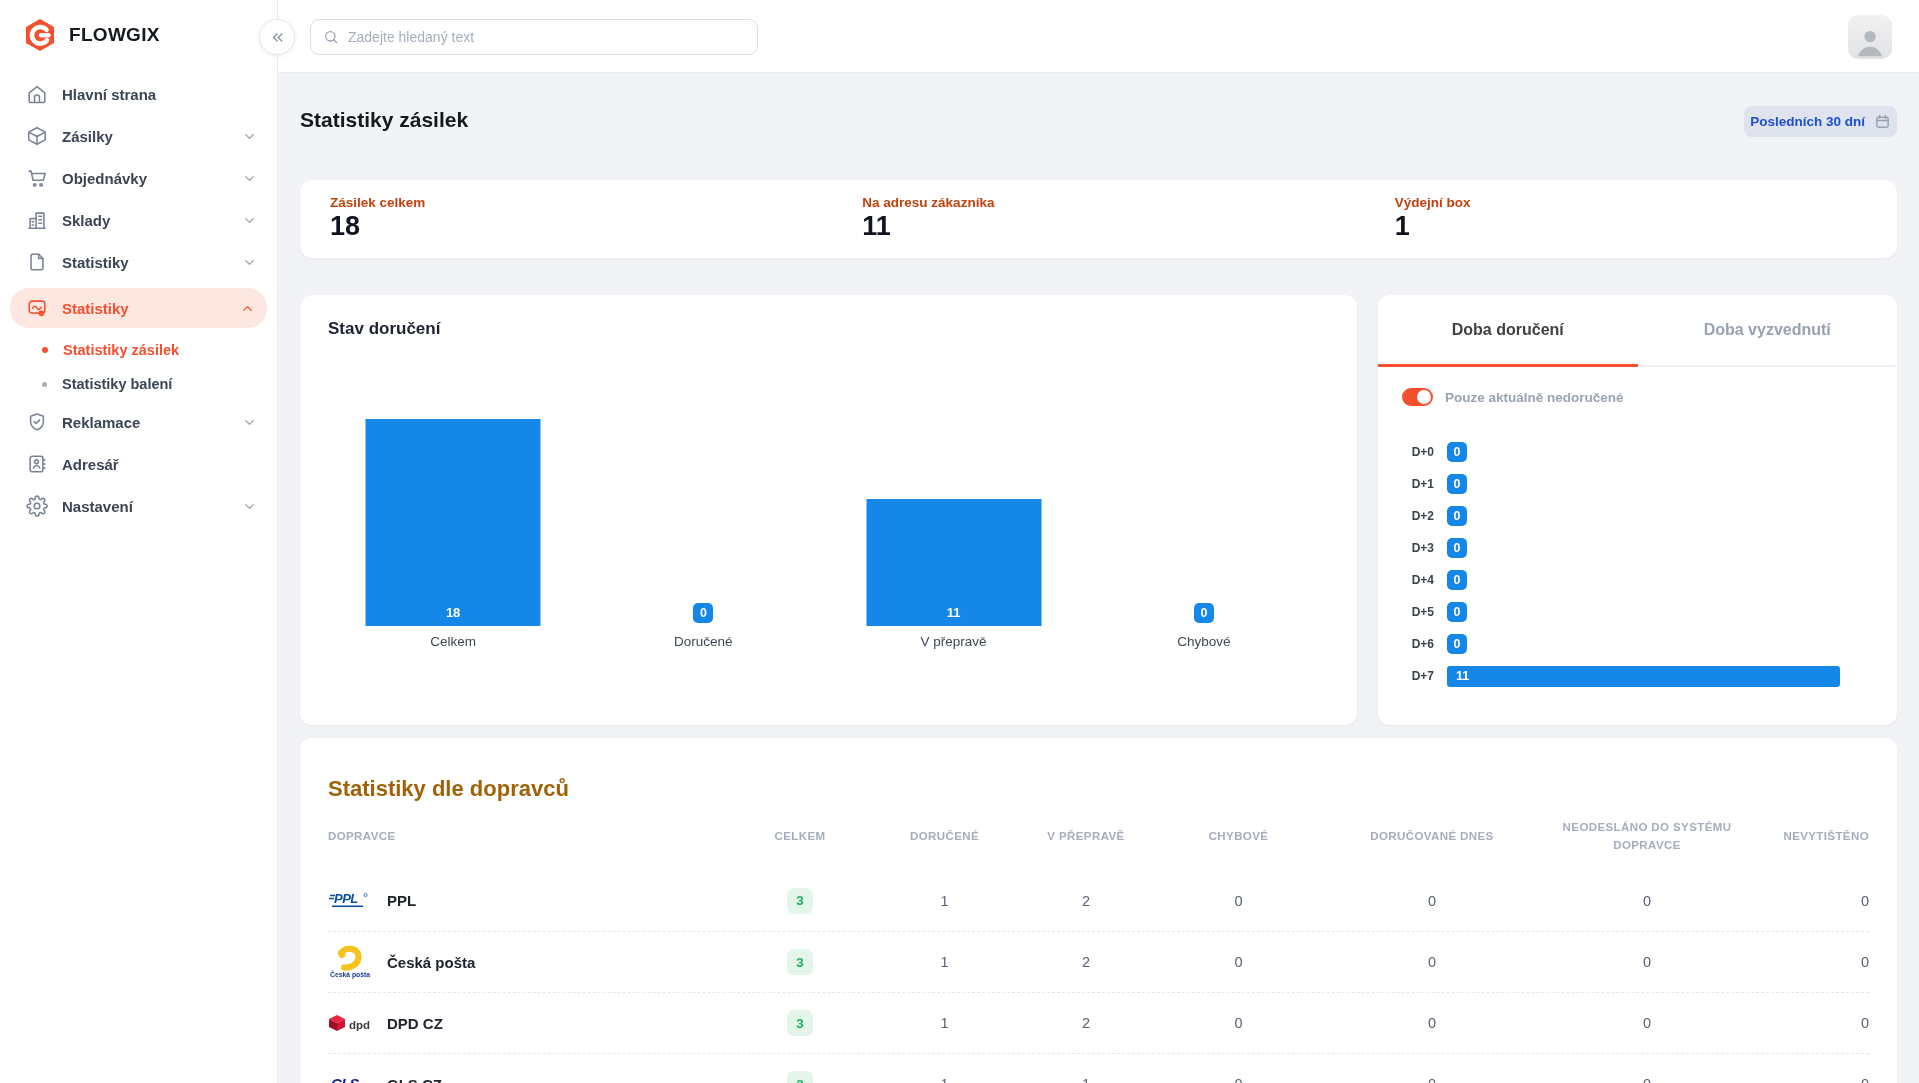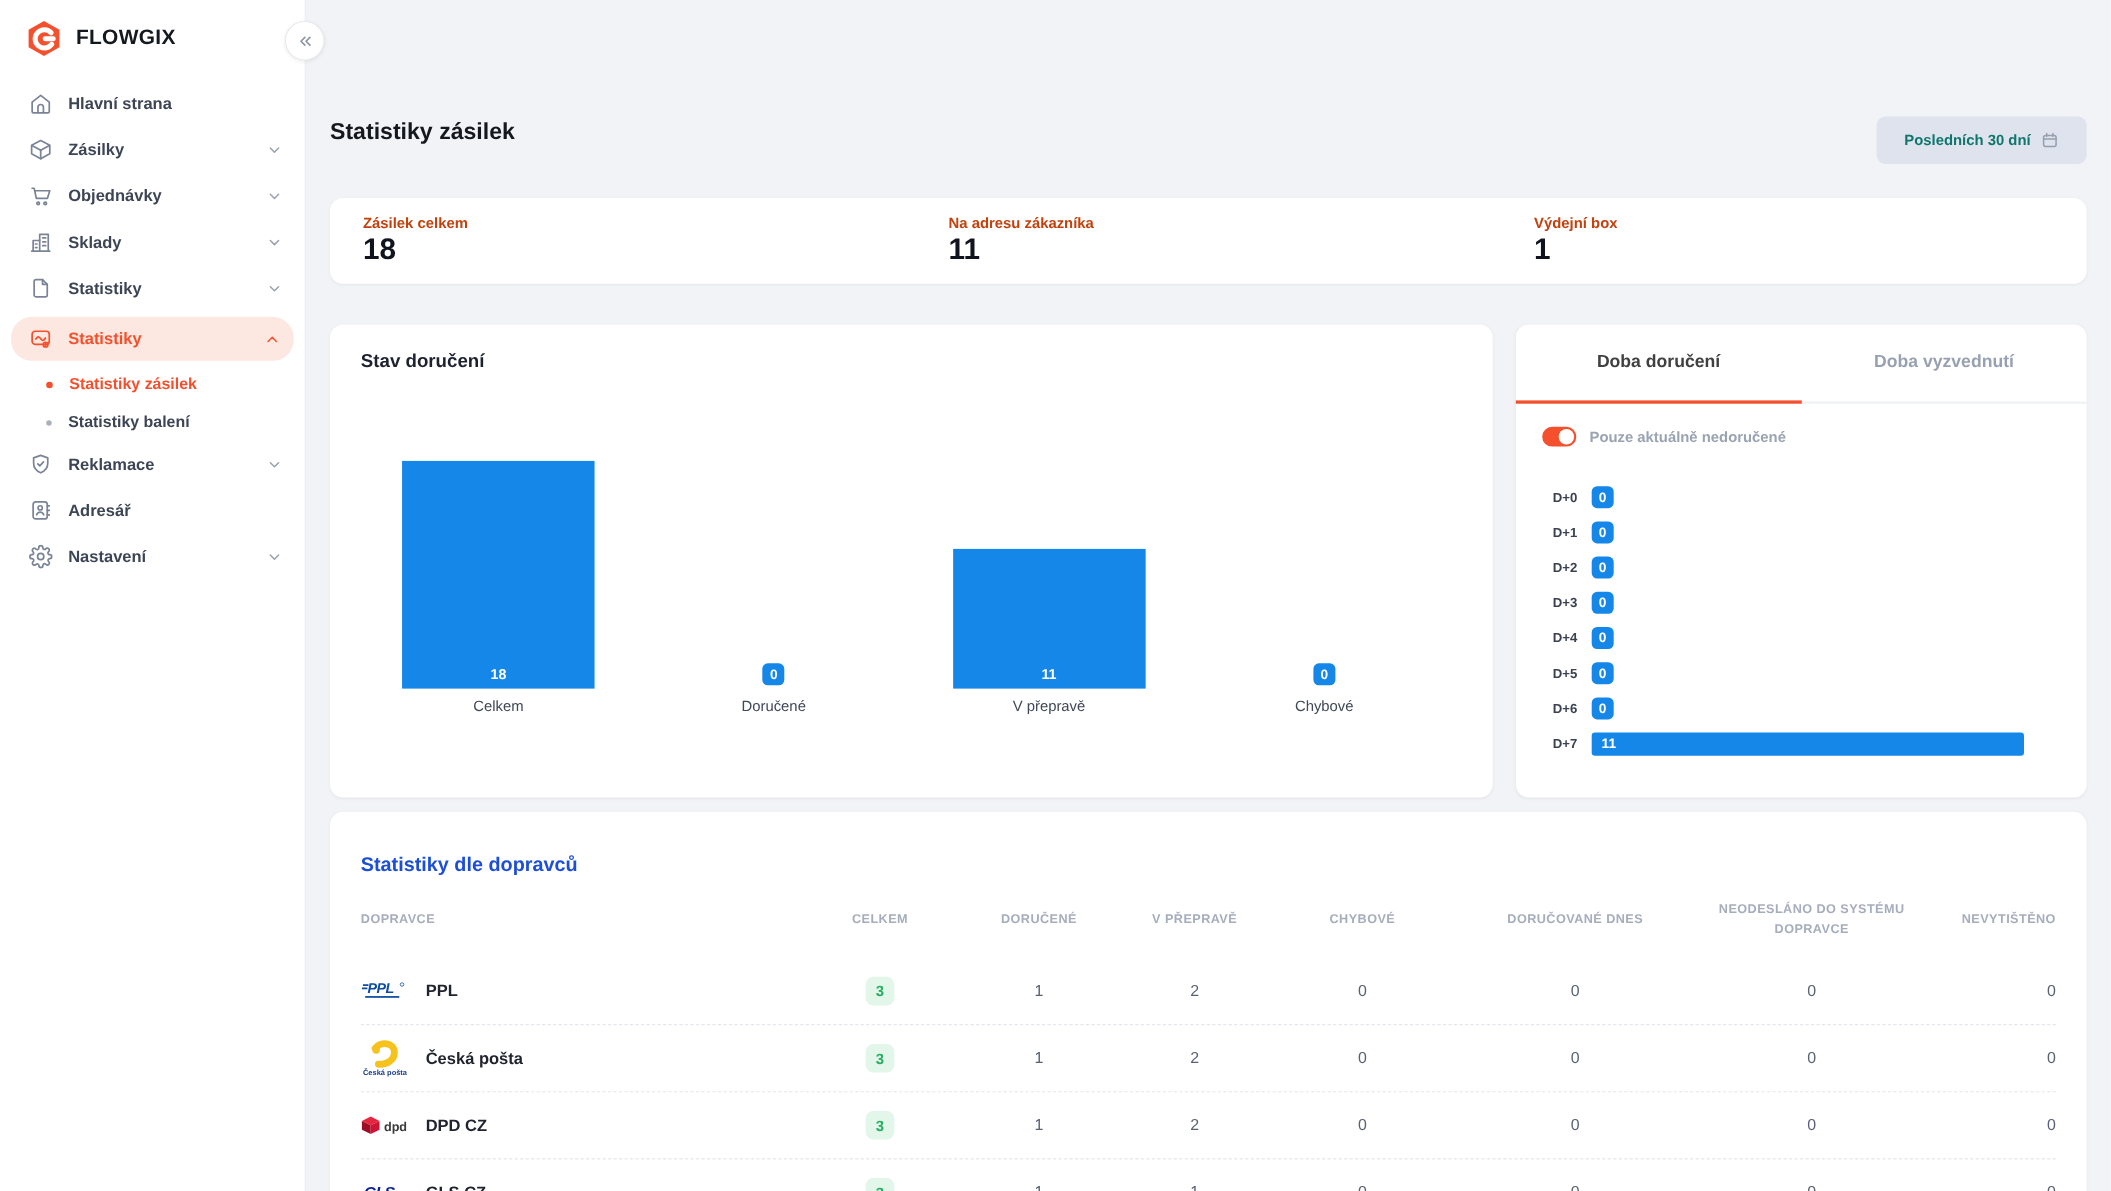--- a/index.html
+++ b/index.html
@@ -47,23 +47,23 @@
             background:linear-gradient(#f1f1f2,#e2e3e6); display:flex; align-items:flex-end;
             justify-content:center; overflow:hidden; color:#b4b8bf; cursor:pointer; }
   .avatar svg { width:34px; height:34px; }
 
   
   .main { position:absolute; left:278px; top:73px; right:0; bottom:0; }
   .card { position:absolute; background:#fff; border-radius:12px; box-shadow:0 1px 3px rgba(16,24,40,.05); }
 
   .page-head { position:absolute; left:22px; right:22px; top:30px; height:38px; }
   .page-head h1 { position:absolute; left:0; top:5px; font-size:21px; font-weight:700; color:#14181f; }
-  .range-btn { position:absolute; right:0; top:3px; height:43px; padding:0 25px; background:#dee3ed;
+  .range-btn { position:absolute; right:0; top:3px; height:31px; padding:0 6px; background:#dee3ed;
                border:none; border-radius:8px; font-family:"Liberation Sans",sans-serif; font-size:13.5px;
-               font-weight:700; color:#0f766e; display:flex; align-items:center; gap:9px; cursor:pointer; }
+               font-weight:700; color:#1d4ed8; display:flex; align-items:center; gap:9px; cursor:pointer; }
   .range-btn .cicon { color:#97a0b0; display:flex; }
   .range-btn .cicon svg { width:17px; height:17px; }
 
   .summary-card { left:22px; top:107px; width:1597px; height:78px; display:flex; }
   .stat-cell { flex:1; padding:15px 0 0 30px; }
   .stat-label { font-size:13.5px; color:#c2410c; font-weight:600; }
   .stat-value { font-size:27px; font-weight:800; color:#10141f; margin-top:1px; }
 
   
   .chart-card { left:22px; top:222px; width:1057px; height:430px; }
@@ -92,21 +92,21 @@
   .toggle-label { font-size:13.5px; color:#9aa3b2; font-weight:600; }
   .drows { position:absolute; left:24px; right:24px; top:141px; }
   .drow { height:32px; display:flex; align-items:center; }
   .dlabel { width:32px; text-align:right; font-size:12px; font-weight:600; color:#3a4150; margin-right:13px; flex:none; }
   .dbadge { height:20px; min-width:20px; border-radius:5px; background:#1587e8; color:#fff; font-size:12.5px;
             font-weight:700; display:flex; align-items:center; justify-content:center; }
   .dbadge.long { height:21px; border-radius:3px; justify-content:flex-start; padding-left:9px; }
 
   
   .table-card { left:22px; top:665px; width:1597px; height:520px; }
-  .t-title { position:absolute; left:28px; top:38px; font-size:18px; font-weight:700; color:#1d4ed8; }
+  .t-title { position:absolute; left:28px; top:38px; font-size:22px; font-weight:700; color:#a16207; }
   .tgrid { display:grid; grid-template-columns:400px 144px 145px 138px 167px 220px 210px 1fr; align-items:center; }
   .thead { position:absolute; left:28px; right:28px; top:78px; min-height:42px;
            font-size:11.5px; font-weight:700; letter-spacing:.4px; color:#a6adbc; }
   .th { text-align:center; line-height:1.55; }
   .th:first-child { text-align:left; }
   .th:last-child { text-align:right; }
   .tbody { position:absolute; left:28px; right:28px; top:132px; }
   .trow { height:61px; }
   .trow + .trow { border-top:1px dashed #e4e7ec; }
   .carrier-cell { display:flex; align-items:center; gap:15px; }
@@ -271,20 +271,39 @@
     <button class="collapse-btn">
       <span style="display:flex">
         <svg viewBox="0 0 24 24" fill="none" stroke="currentColor" stroke-width="2.1" stroke-linecap="round" stroke-linejoin="round">
             <path d="M11.5 17l-5-5 5-5"></path>
             <path d="M18 17l-5-5 5-5"></path>
           </svg>
       </span>
     </button>
   </aside>
 
+  <header class="topbar">
+    <div class="search">
+      <span class="sicon">
+        <svg viewBox="0 0 24 24" fill="none" stroke="currentColor" stroke-width="2" stroke-linecap="round">
+            <circle cx="11" cy="11" r="7"></circle>
+            <path d="M20.3 20.3l-4.2-4.2"></path>
+          </svg>
+      </span>
+      <input type="text" placeholder="Zadejte hledaný text" style="">
+    </div>
+    <div class="avatar">
+      <span style="display:flex">
+        <svg viewBox="0 0 24 24" fill="currentColor">
+            <circle cx="12" cy="8.2" r="4"></circle>
+            <path d="M3.5 22c1.6-4.4 4.8-6.6 8.5-6.6s6.9 2.2 8.5 6.6z"></path>
+          </svg>
+      </span>
+    </div>
+  </header>
 
   <main class="main">
 
     <div class="page-head">
       <h1>Statistiky zásilek</h1>
       <button class="range-btn">
         <span>Posledních 30 dní</span>
         <span class="cicon">
           <svg viewBox="0 0 24 24" fill="none" stroke="currentColor" stroke-width="2" stroke-linecap="round">
               <rect x="4" y="6" width="16" height="14" rx="2.5"></rect>

